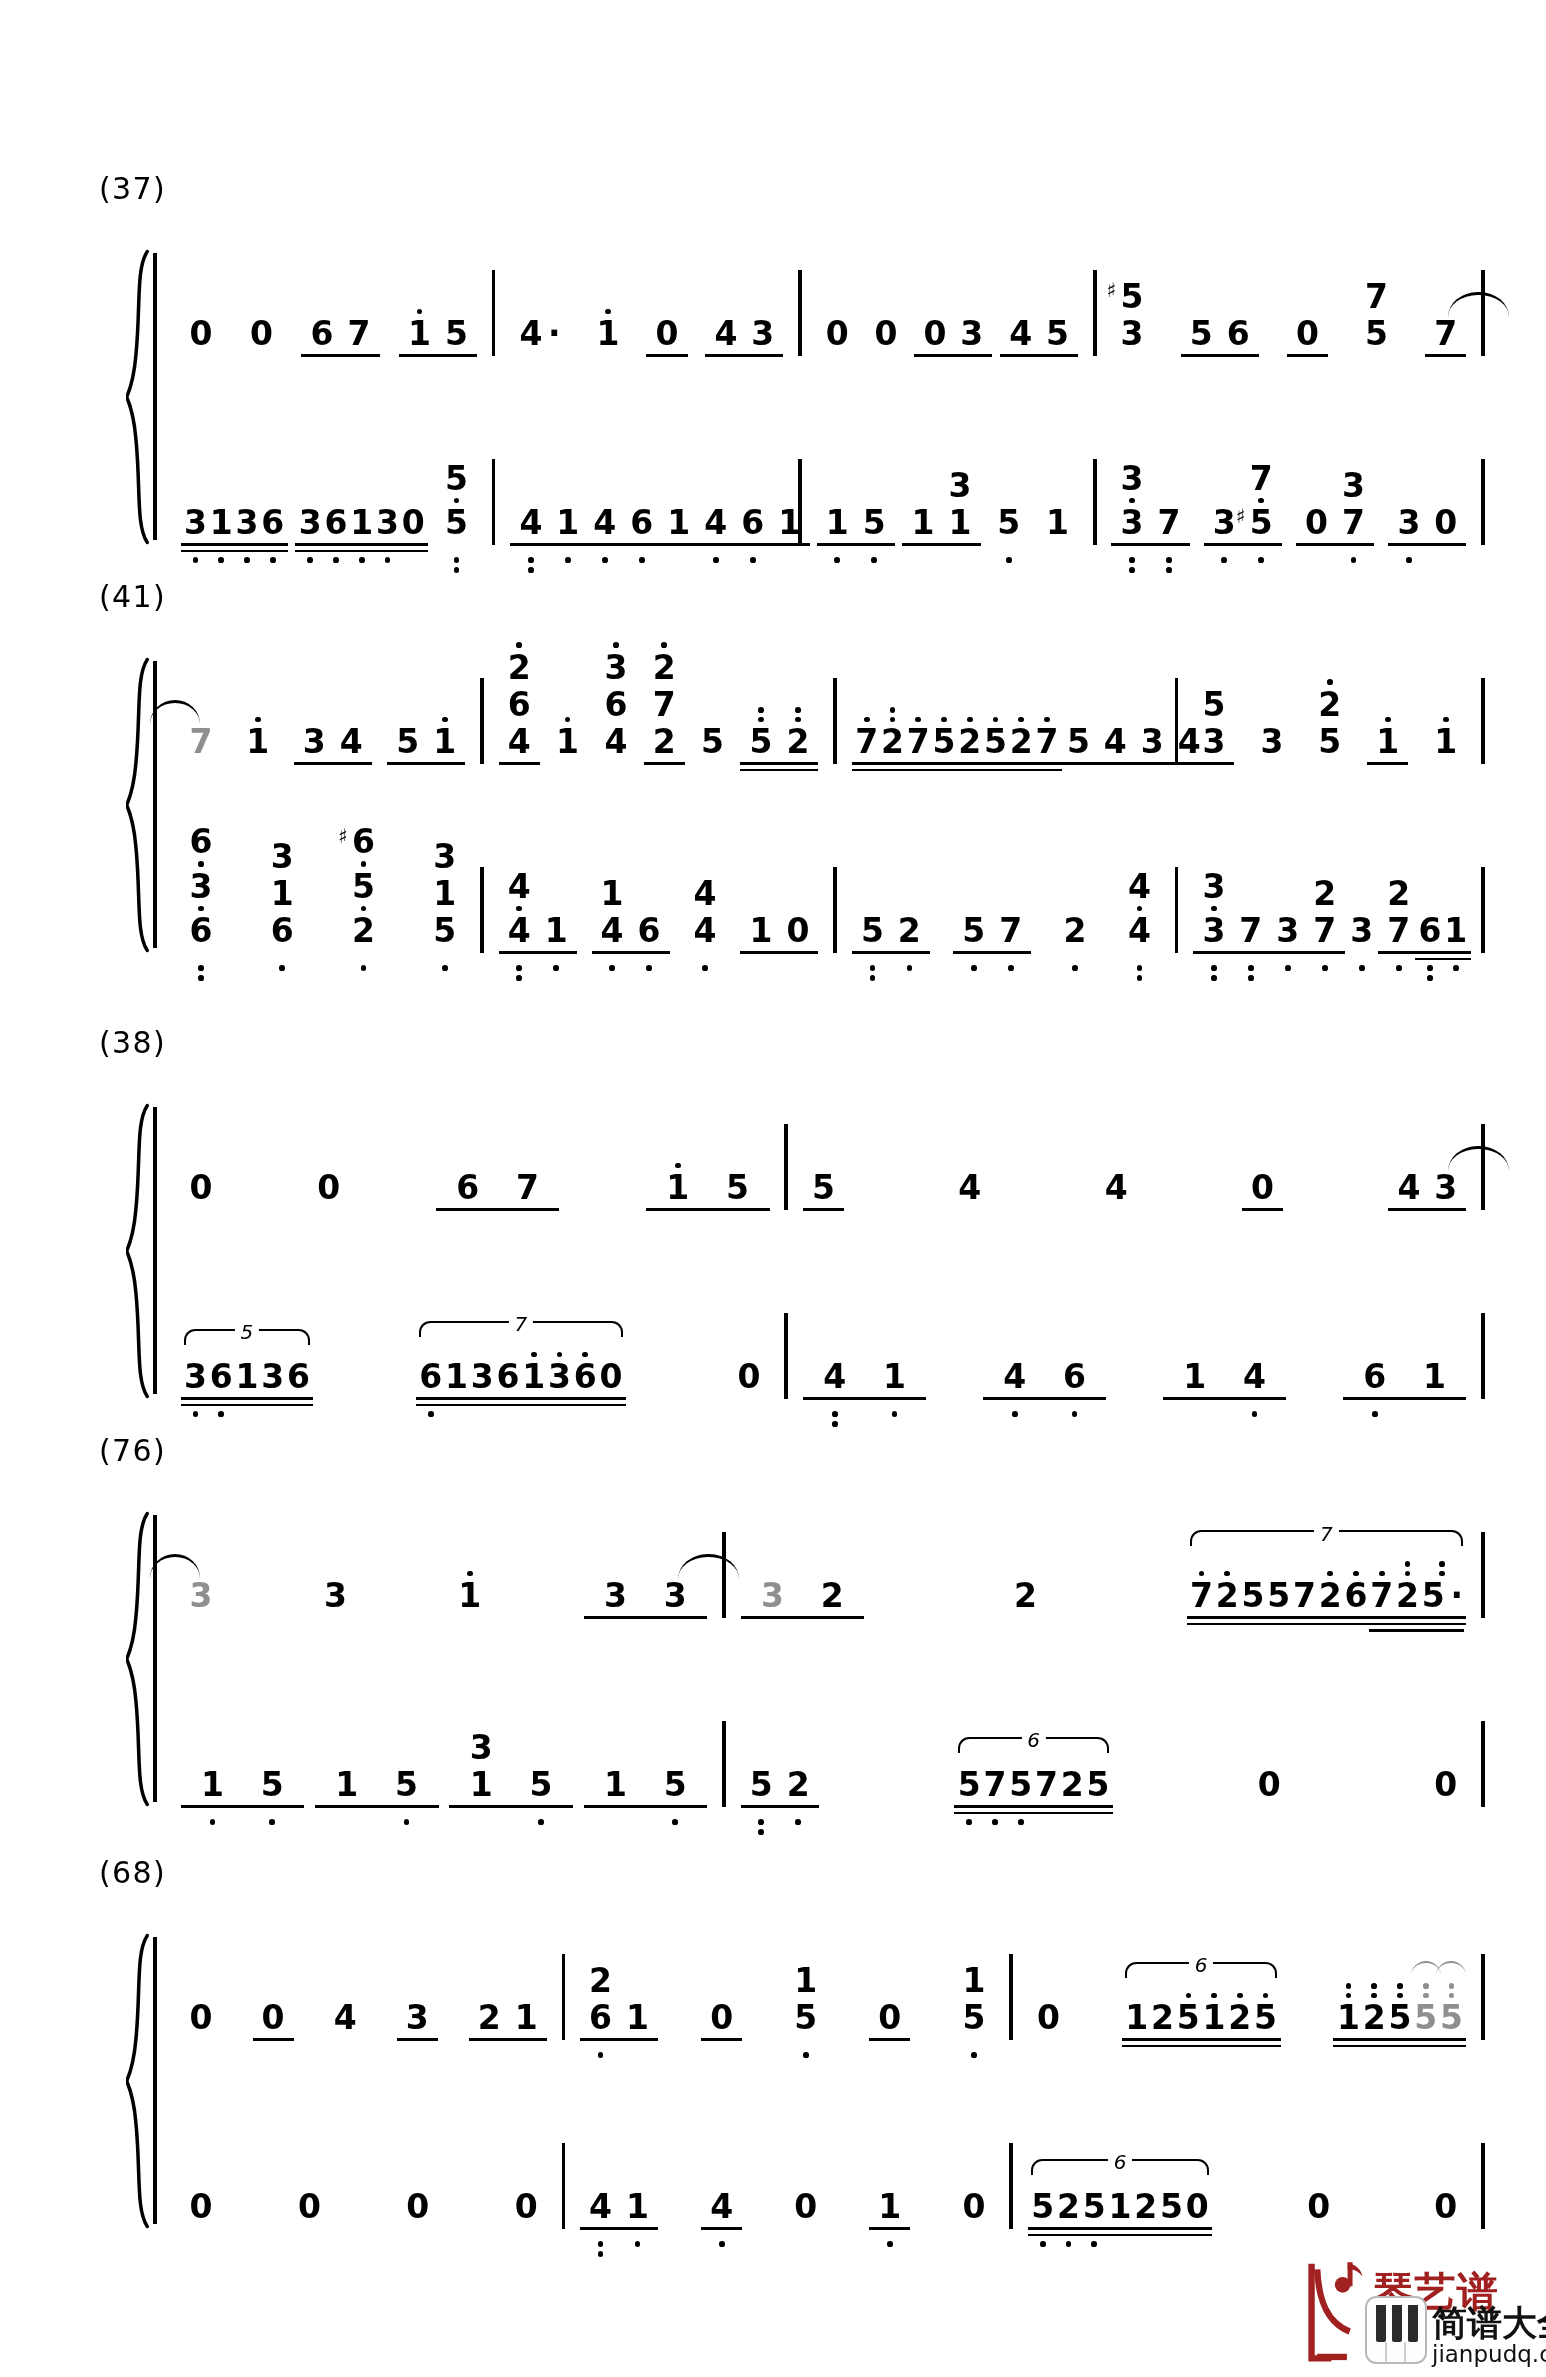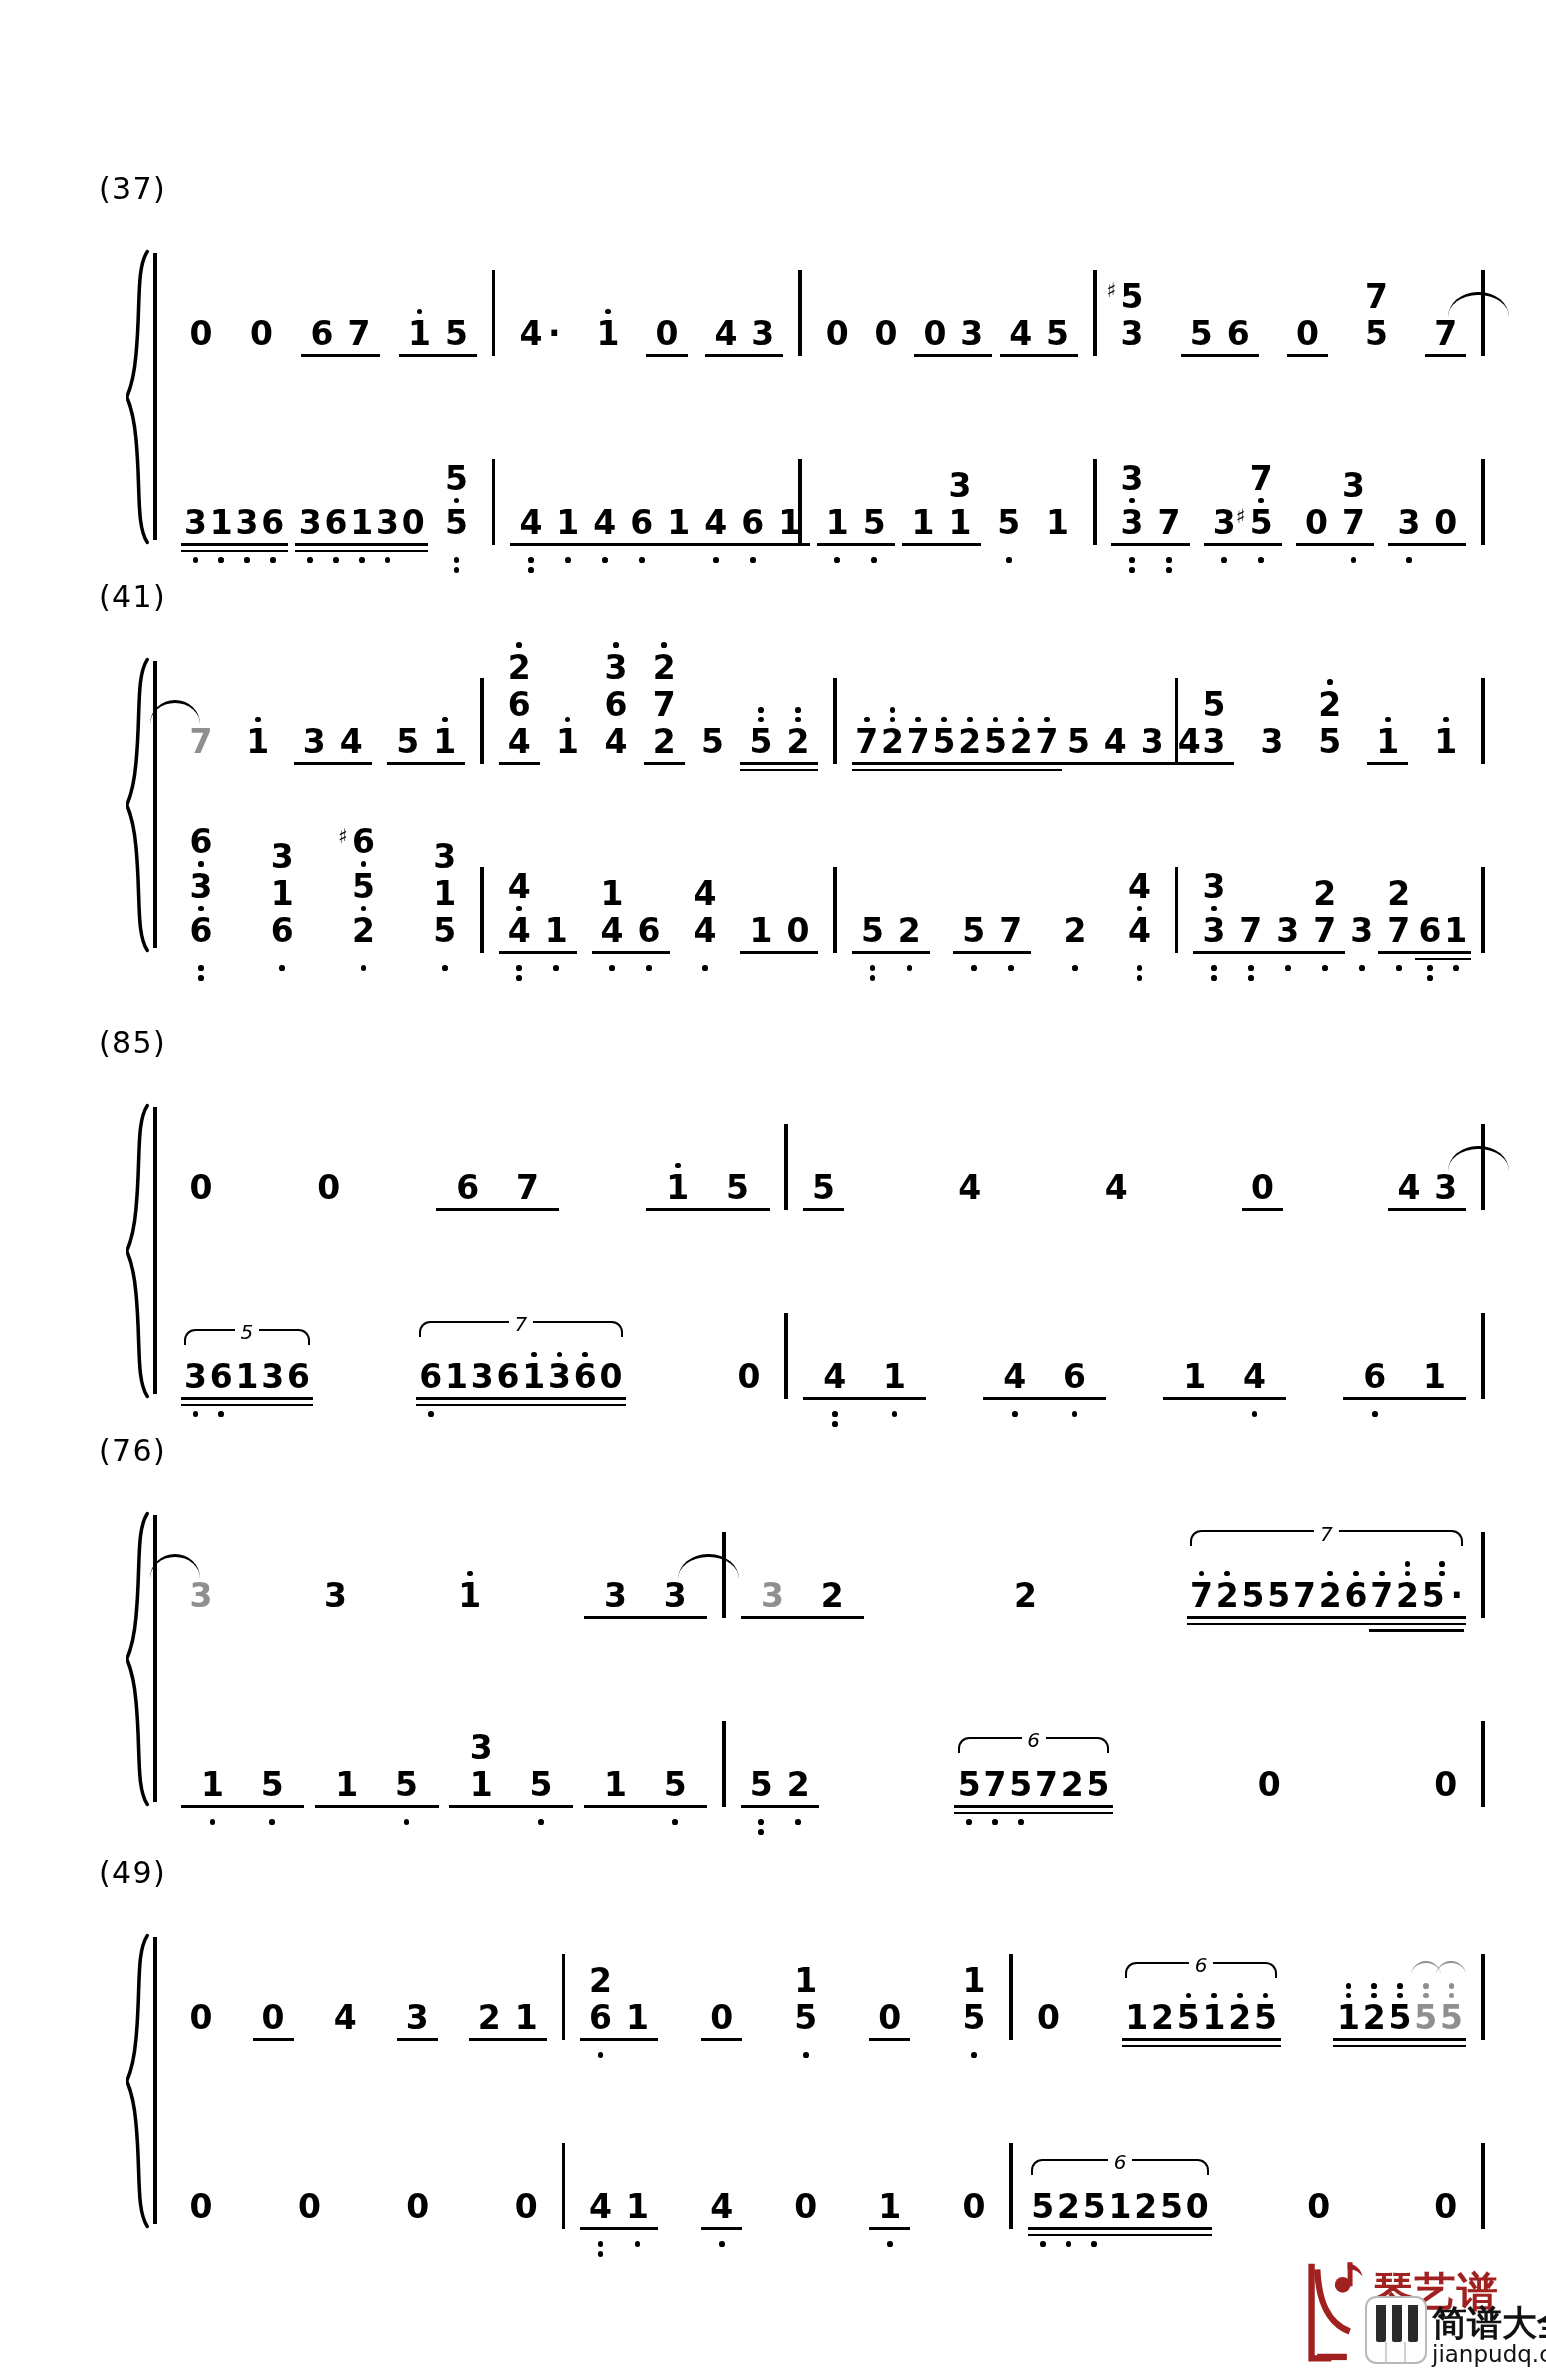--- a/index.html
+++ b/index.html
@@ -957,21 +957,21 @@
                     </span>
                   </span>
                 </span>
               </div>
               <div class="bar"></div>
             </div>
           </div>
         </div>
       </div>
       <div class="system" style="top: 1066px;">
-        <div class="syslabel">(85)</div>
+        <div class="syslabel">(38)</div>
         <div class="staff">
           <div class="brace"><svg width="24" height="296" viewBox="0 0 34 418">
               <path d="M30 3 C14 28 21 80 14 150 C11 185 4 202 1 209 C4 216 11 233 14 268 C21 338 14 390 30 415" fill="none" stroke="#000" stroke-width="5" stroke-linecap="round"></path>
             </svg></div>
           <div class="sysline"></div>
           <div class="rows">
             <div class="row top">
               <div class="meas" style="flex-grow: 47; flex-basis: 0px;">
                 <span class="grp">
                   <span class="nt">
@@ -1402,21 +1402,21 @@
                     <span class="d">0</span>
                   </span>
                 </span>
               </div>
               <div class="bar"></div>
             </div>
           </div>
         </div>
       </div>
       <div class="system" style="top: 1896px;">
-        <div class="syslabel">(49)</div>
+        <div class="syslabel">(68)</div>
         <div class="staff">
           <div class="brace"><svg width="24" height="296" viewBox="0 0 34 418">
               <path d="M30 3 C14 28 21 80 14 150 C11 185 4 202 1 209 C4 216 11 233 14 268 C21 338 14 390 30 415" fill="none" stroke="#000" stroke-width="5" stroke-linecap="round"></path>
             </svg></div>
           <div class="sysline"></div>
           <div class="rows">
             <div class="row top">
               <div class="meas" style="flex-grow: 30; flex-basis: 0px;">
                 <span class="grp">
                   <span class="nt">

